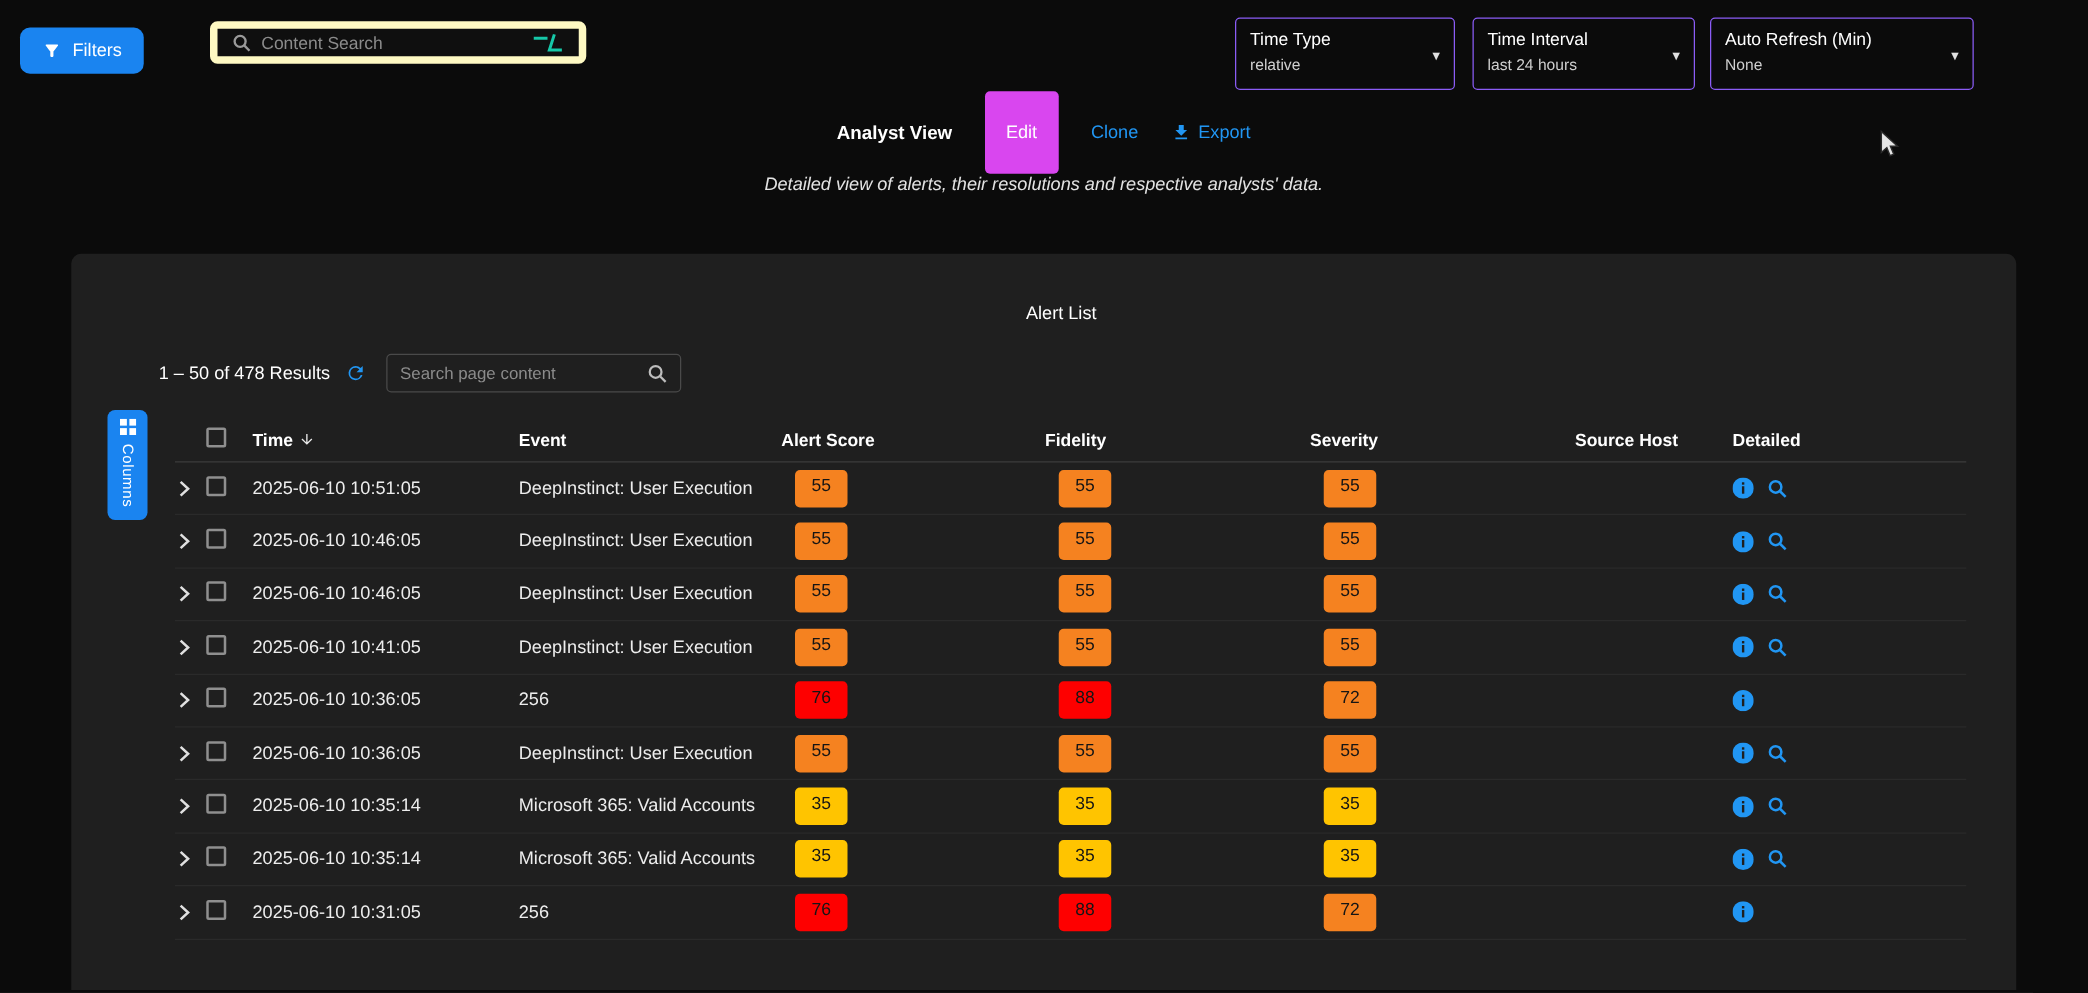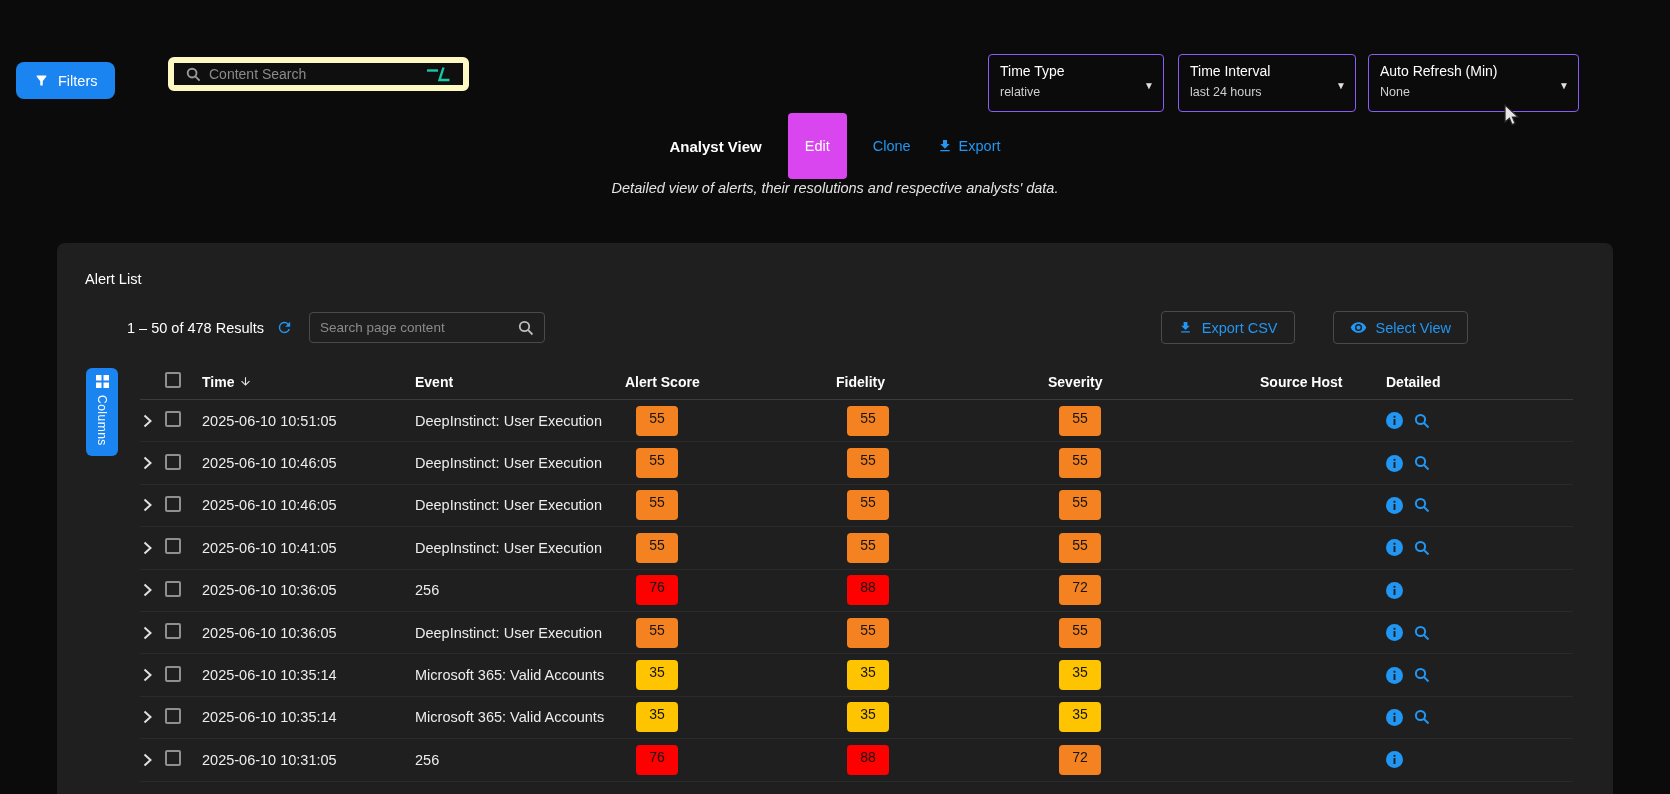--- a/index.html
+++ b/index.html
@@ -6,21 +6,21 @@
   html, body { width: 1670px; height: 794px; overflow: hidden; }
   body {
     background: #0b0b0b;
     font-family: "Liberation Sans", sans-serif;
     color: #e9e9e9;
     font-size: 14px;
     position: relative;
   }
 
   
-  .topbar { position: relative; height: 88px; margin-top: 40px; }
+  .topbar { position: relative; height: 88px; }
   .filters-btn {
     position: absolute; left: 16px; top: 22px; height: 37px; padding: 0 18px;
     background: #1a84f0; color: #fff; border: none; border-radius: 8px;
     font-size: 14.5px; display: flex; align-items: center; gap: 9px; cursor: pointer;
     font-family: inherit;
   }
   .content-search {
     position: absolute; left: 168px; top: 17px; width: 301px; height: 34px;
     border: 6px solid #fef9c3; border-radius: 6px; background: #0f0f0f;
     display: flex; align-items: center; padding: 0 12px; gap: 8px;
@@ -54,21 +54,21 @@
     color: #2196f3; font-size: 14.5px; background: none; border: none;
     cursor: pointer; display: flex; align-items: center; gap: 6px; font-family: inherit;
   }
   .subtitle { text-align: center; font-style: italic; font-size: 14.5px; color: #e3e3e3; margin-top: 16px; }
 
   
   .panel {
     position: relative; margin: 47px 57px 0; height: 589px;
     background: #1f1f1f; border-radius: 8px 8px 0 0;
   }
-  .panel-title { padding: 28px 0 0 28px; font-size: 14.5px; color: #fff; }
+  .panel-title { padding: 40px 0 0 28px; font-size: 14.5px; color: #fff; text-align: center; }
 
   .toolbar {
     display: flex; align-items: center; justify-content: space-between;
     margin-top: 24px; padding-left: 70px; padding-right: 145px;
   }
   .toolbar-left { display: flex; align-items: center; }
   .results { font-size: 14.5px; color: #fff; }
   .icon-btn { background: none; border: none; cursor: pointer; display: flex; margin-left: 12px; padding: 0; }
   .page-search {
     width: 236px; height: 31px; border: 1px solid #4a4a4a; border-radius: 4px;
@@ -199,38 +199,20 @@
       <div class="page-search">
         <input type="text" placeholder="Search page content" style="">
         <span style="display:flex;">
           <svg width="16" height="16" viewBox="0 0 16 16" fill="none" stroke="#bdbdbd" stroke-width="1.8">
               <circle cx="6.5" cy="6.5" r="4.7"></circle>
               <line x1="10.2" y1="10.2" x2="14.5" y2="14.5"></line>
             </svg>
         </span>
       </div>
     </div>
-    <div class="toolbar-right">
-      <button class="outline-btn">
-        <span style="display:flex;">
-          <svg width="15" height="15" viewBox="0 0 24 24" fill="#2196f3">
-              <path d="M5 20h14v-2H5v2zM19 9h-4V3H9v6H5l7 7 7-7z"></path>
-            </svg>
-        </span>
-        <span>Export CSV</span>
-      </button>
-      <button class="outline-btn">
-        <span style="display:flex;">
-          <svg width="17" height="17" viewBox="0 0 24 24" fill="#2196f3">
-              <path d="M12 4.5C7 4.5 2.73 7.61 1 12c1.73 4.39 6 7.5 11 7.5s9.27-3.11 11-7.5c-1.73-4.39-6-7.5-11-7.5zM12 17a5 5 0 1 1 0-10 5 5 0 0 1 0 10zm0-8a3 3 0 1 0 0 6 3 3 0 0 0 0-6z"></path>
-            </svg>
-        </span>
-        <span>Select View</span>
-      </button>
-    </div>
   </div>
 
   <div class="columns-tab">
     <span style="display:flex;">
       <svg width="13" height="13" viewBox="0 0 13 13" fill="#ffffff">
           <rect x="0" y="0" width="5.5" height="5.5"></rect>
           <rect x="7.5" y="0" width="5.5" height="5.5"></rect>
           <rect x="0" y="7.5" width="5.5" height="5.5"></rect>
           <rect x="7.5" y="7.5" width="5.5" height="5.5"></rect>
         </svg>

